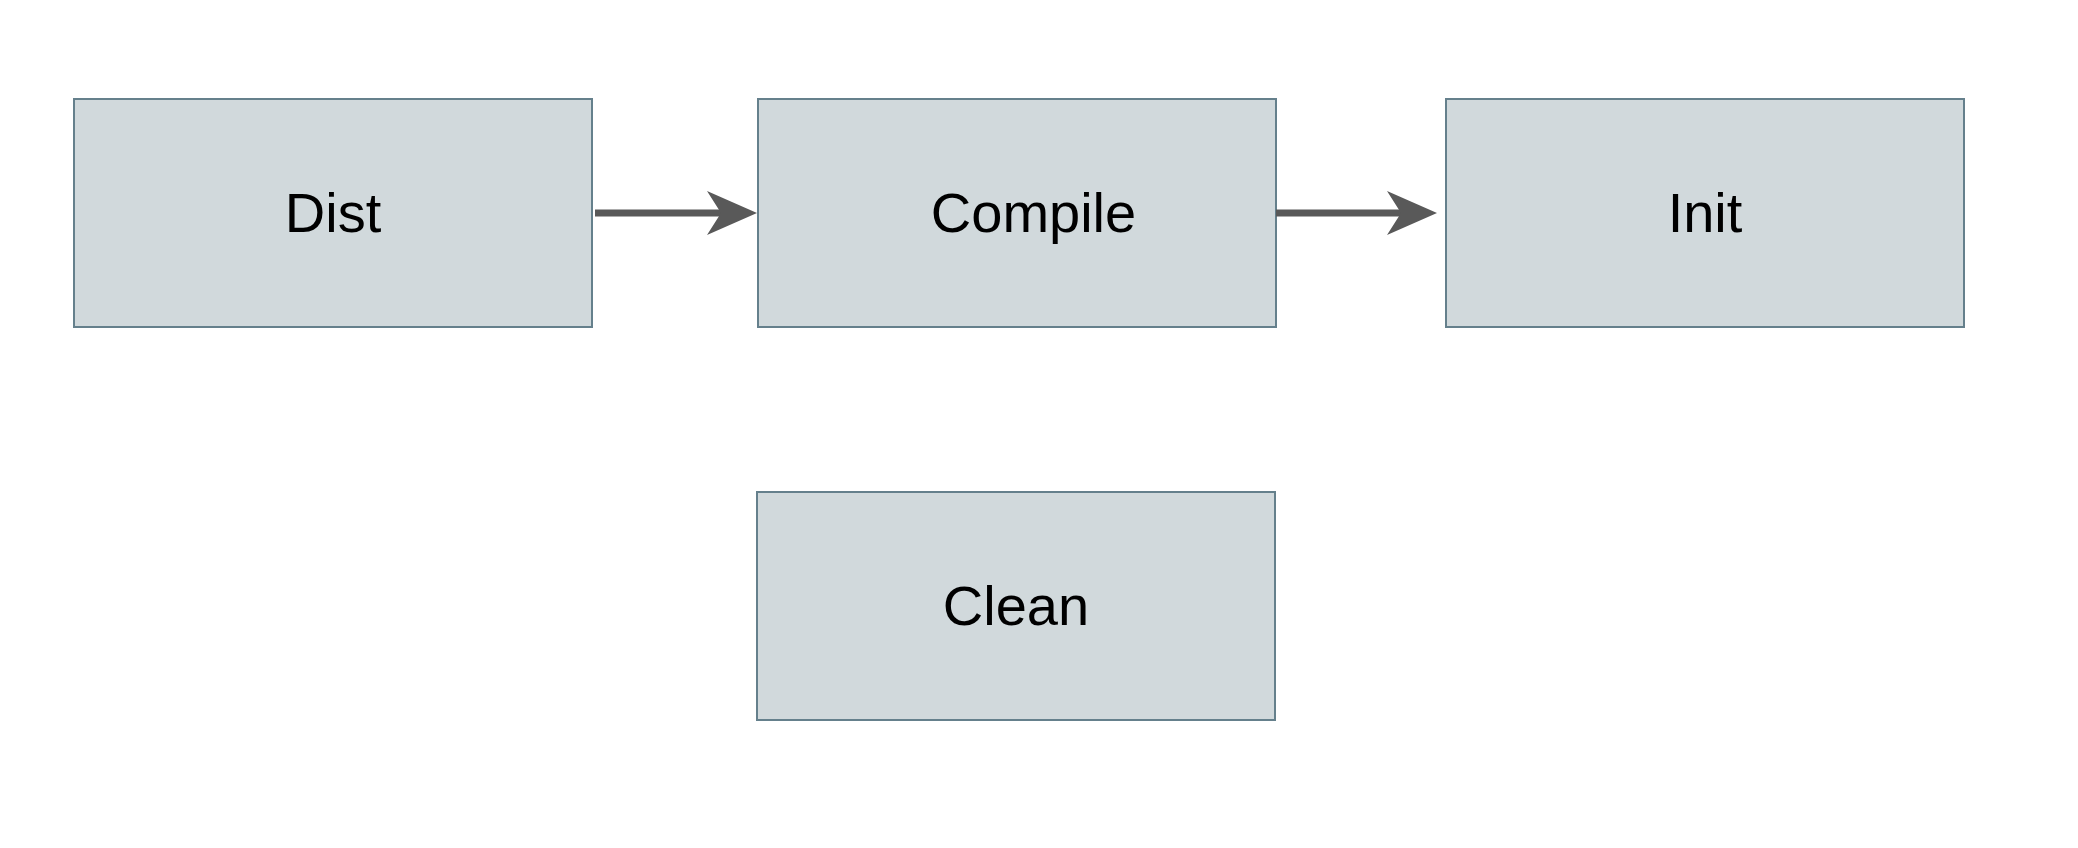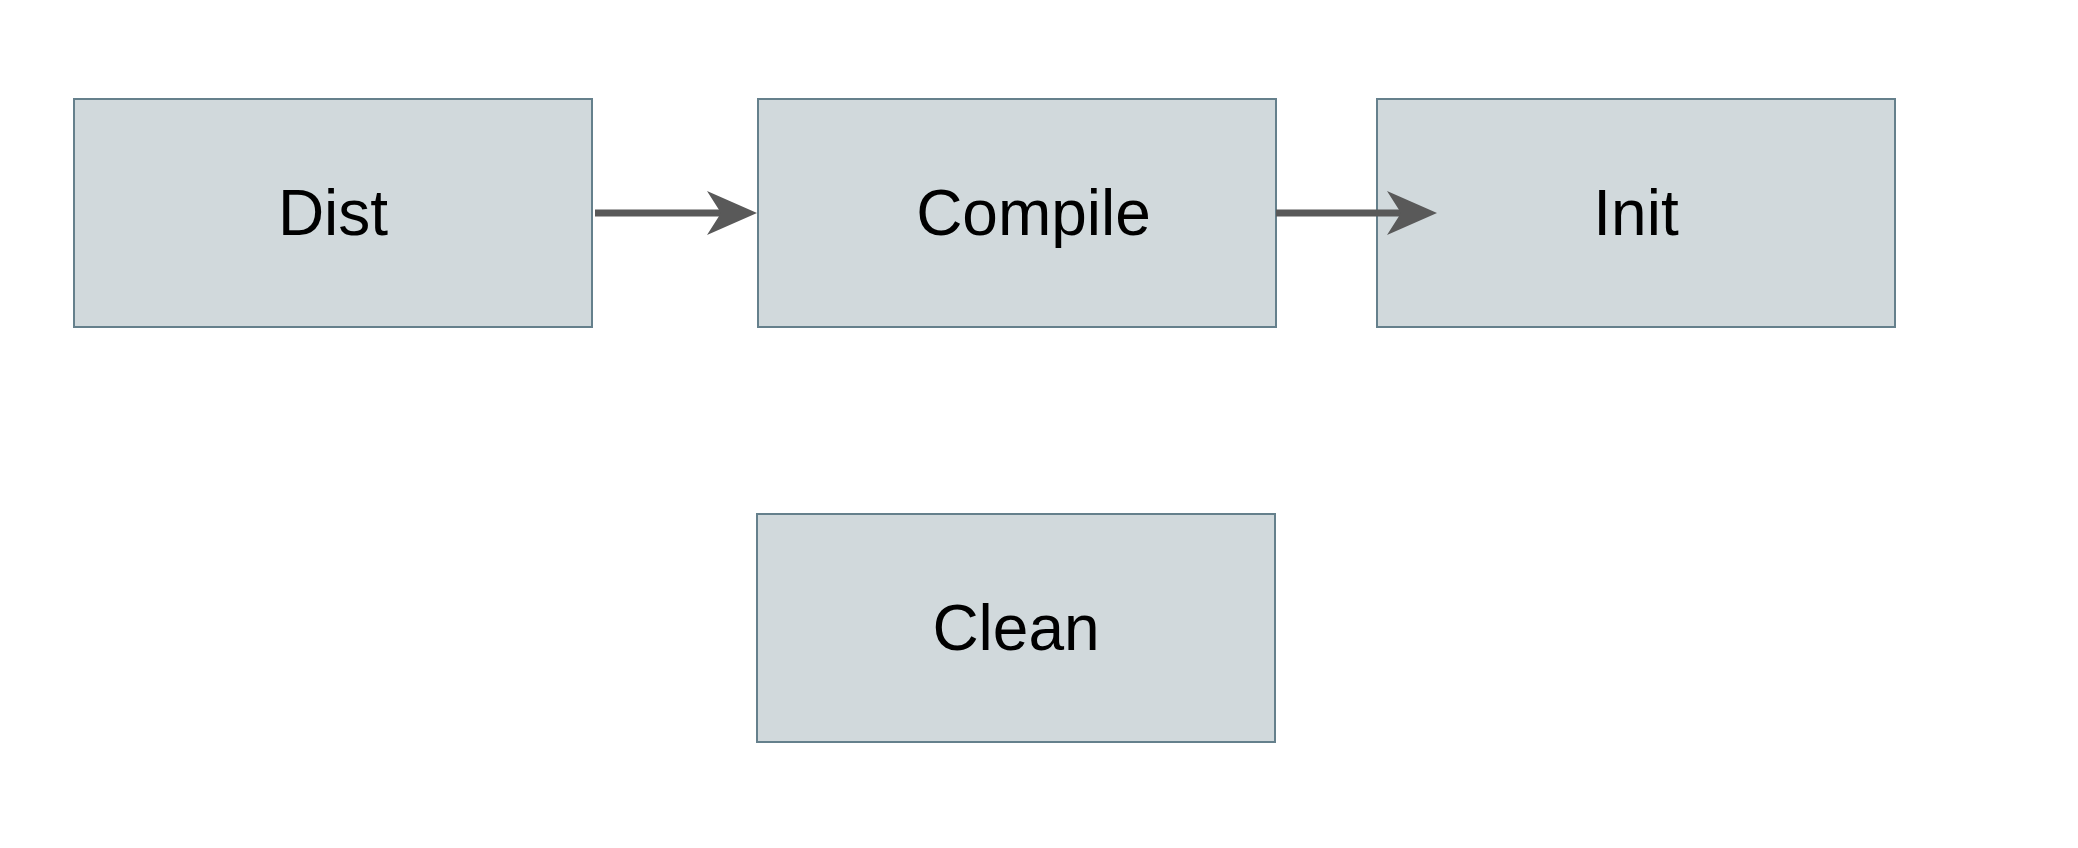--- a/index.html
+++ b/index.html
@@ -25,30 +25,30 @@
     width: 520px;
     height: 230px;
     background: var(--node-fill, #d1d9dc);
     border: 2px solid var(--node-border, #65808c);
     box-sizing: border-box;
     display: flex;
     align-items: center;
     justify-content: center;
   }
   .node-label {
-    font-size: 64px;
+    font-size: 56px;
     line-height: 1;
     color: var(--label-text, #000000);
     white-space: nowrap;
     user-select: none;
   }
   #node-dist    { left: 73px;   top: 98px;  }
   #node-compile { left: 757px;  top: 98px; padding-left: 33px;  }
-  #node-init    { left: 1376px; top: 98px;  }
-  #node-clean   { left: 756px;  top: 513px; }
+  #node-init    { left: 1445px; top: 98px;  }
+  #node-clean   { left: 756px;  top: 491px; }
 
   .arrow {
     position: absolute;
     overflow: visible;
   }
   #arrow-1 { left: 595px;  top: 185px; }
   #arrow-2 { left: 1276px; top: 185px; }
   .arrow line {
     stroke: var(--arrow, #595959);
     stroke-width: 7;

